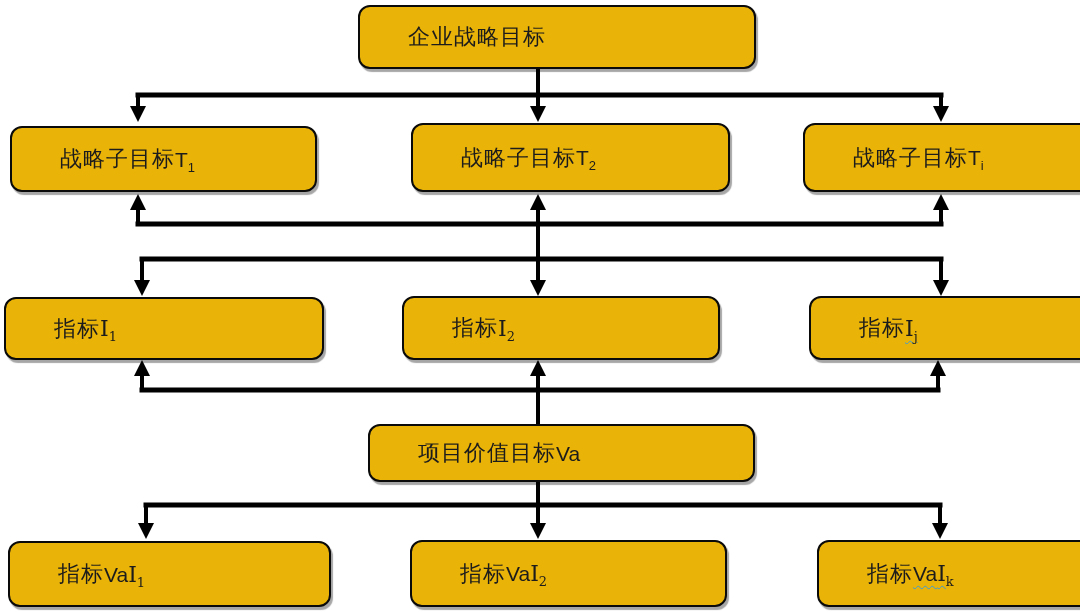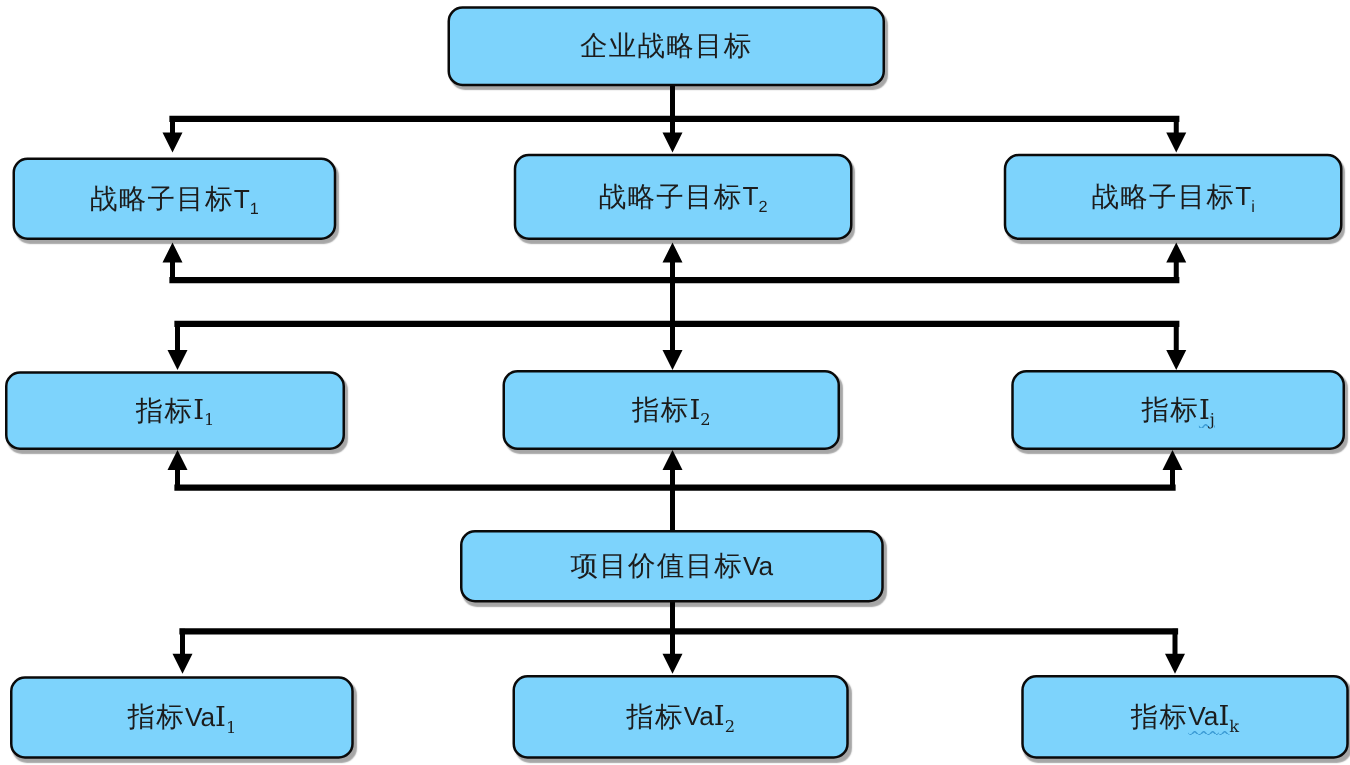--- a/index.html
+++ b/index.html
@@ -33,31 +33,32 @@
     stroke-width: 5;
     fill: none;
     stroke-linecap: square;
   }
   .ah {
     fill: #000000;
     stroke: none;
   }
   .box {
     position: absolute;
-    background: #7dd3fc;
+    background: #eab308;
     border: 2.5px solid #0a0a0a;
     border-radius: 12px;
     box-shadow: 2px 3px 1px rgba(0,0,0,0.35);
     display: flex;
     align-items: center;
-    justify-content: center;
+    justify-content: flex-start;
     font-size: 22px;
     color: #1c1c1c;
     letter-spacing: 1px;
     white-space: nowrap;
+    padding-left: 48px;
   }
   .lat-sans {
     font-family: "Liberation Sans", "DejaVu Sans", sans-serif;
     font-size: 21px;
     letter-spacing: 0;
   }
   .lat-serif {
     font-family: "DejaVu Serif", "Liberation Serif", serif;
     letter-spacing: 0;
   }

